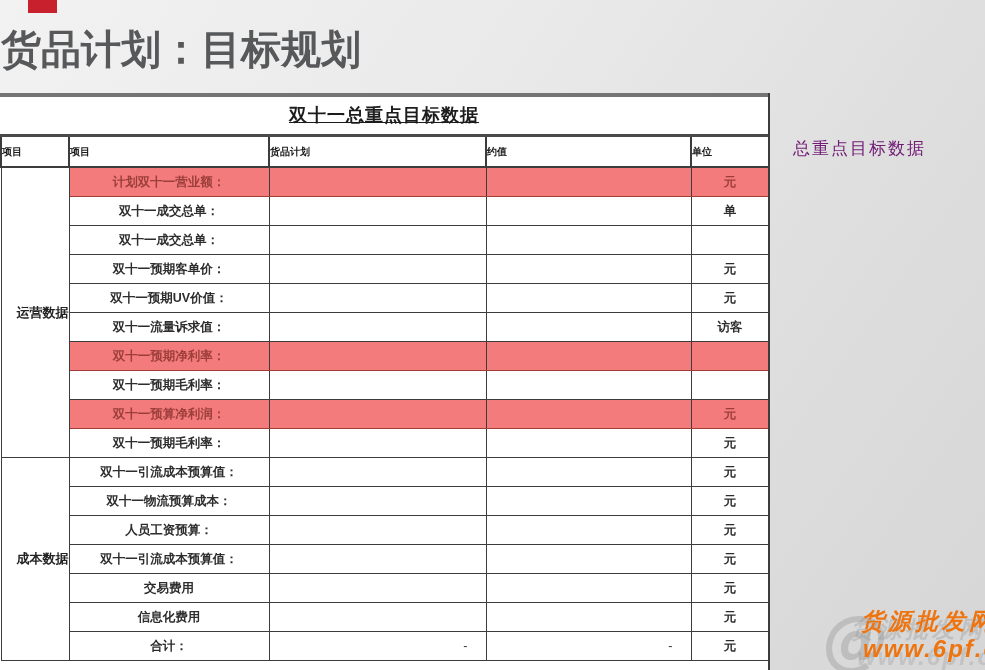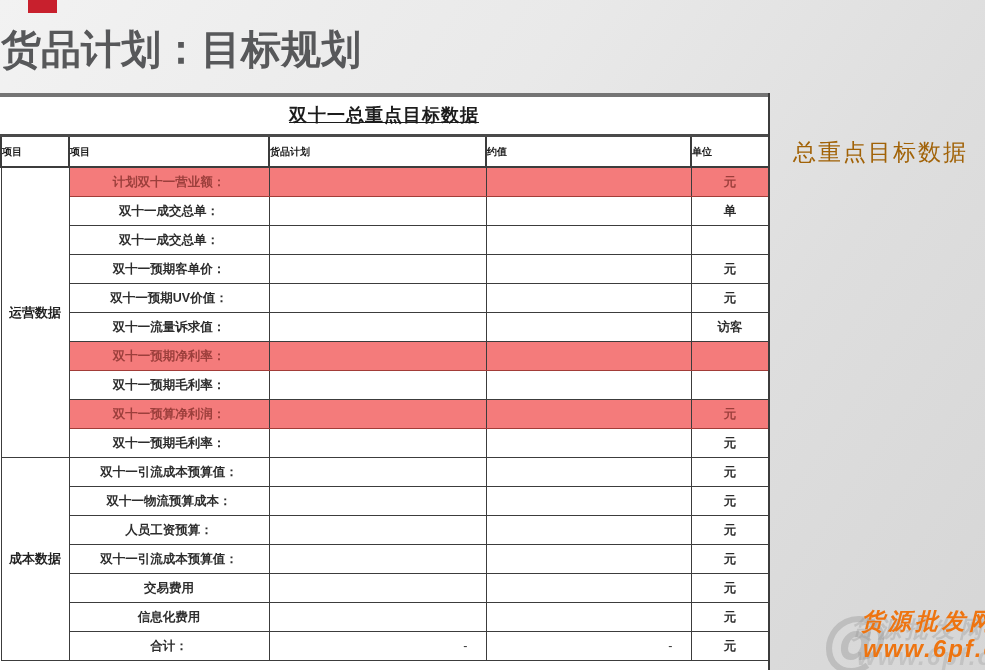--- a/index.html
+++ b/index.html
@@ -9,21 +9,21 @@
     font-family:"Liberation Sans","DejaVu Sans",sans-serif;
   }
   .accent-box{position:absolute;left:28px;top:0;width:29px;height:13px;}
   .slide-title{
     position:absolute;left:1px;top:22px;
     font-size:40px;font-weight:800;color:#57585a;letter-spacing:0px;
     white-space:nowrap;
   }
   .side-note{
     position:absolute;left:793px;top:137px;
-    font-size:23px;font-weight:500;color:#a16207;letter-spacing:2px;white-space:nowrap;
+    font-size:17px;font-weight:500;color:#701a75;letter-spacing:2px;white-space:nowrap;
   }
   
   .sheet{
     position:absolute;left:0;top:93px;width:770px;height:577px;
     overflow:hidden;background:#ffffff;
     border-right:2px solid #3c3c3c;box-sizing:border-box;
   }
   .sheet-title{
     height:37px;line-height:37px;text-align:center;
     font-size:18px;font-weight:700;color:#1c1c1c;letter-spacing:1px;
@@ -40,21 +40,21 @@
   table.tgt th{
     height:29px;border:2px solid #3c3c3c;border-top:none;
     font-size:10px;font-weight:700;color:#1c1c1c;text-align:left;
     background:#ffffff;padding:0;
   }
   table.tgt td{
     height:28px;border:1.6px solid #3c3c3c;
     font-size:12.5px;font-weight:600;color:#2d2d2d;text-align:center;
     background:#ffffff;padding:0;white-space:nowrap;overflow:hidden;
   }
-  table.tgt td.grp{font-size:13px;font-weight:600;color:#222;}
+  table.tgt td.grp{font-size:13px;font-weight:600;color:#222;text-align:right;}
   table.tgt tr.hl td:not(.grp){
     background:#f47b7b;color:#9c3f3c;
     border-top-color:#a23c38;border-bottom-color:#a23c38;
   }
   table.tgt td.dash{text-align:right;padding-right:18px;font-weight:400;color:#333;}
   
   .watermark{position:absolute;left:815px;top:598px;width:170px;height:72px;}
   .wm-at{
     position:absolute;left:8px;top:4px;
     font-size:66px;font-weight:700;font-style:italic;

